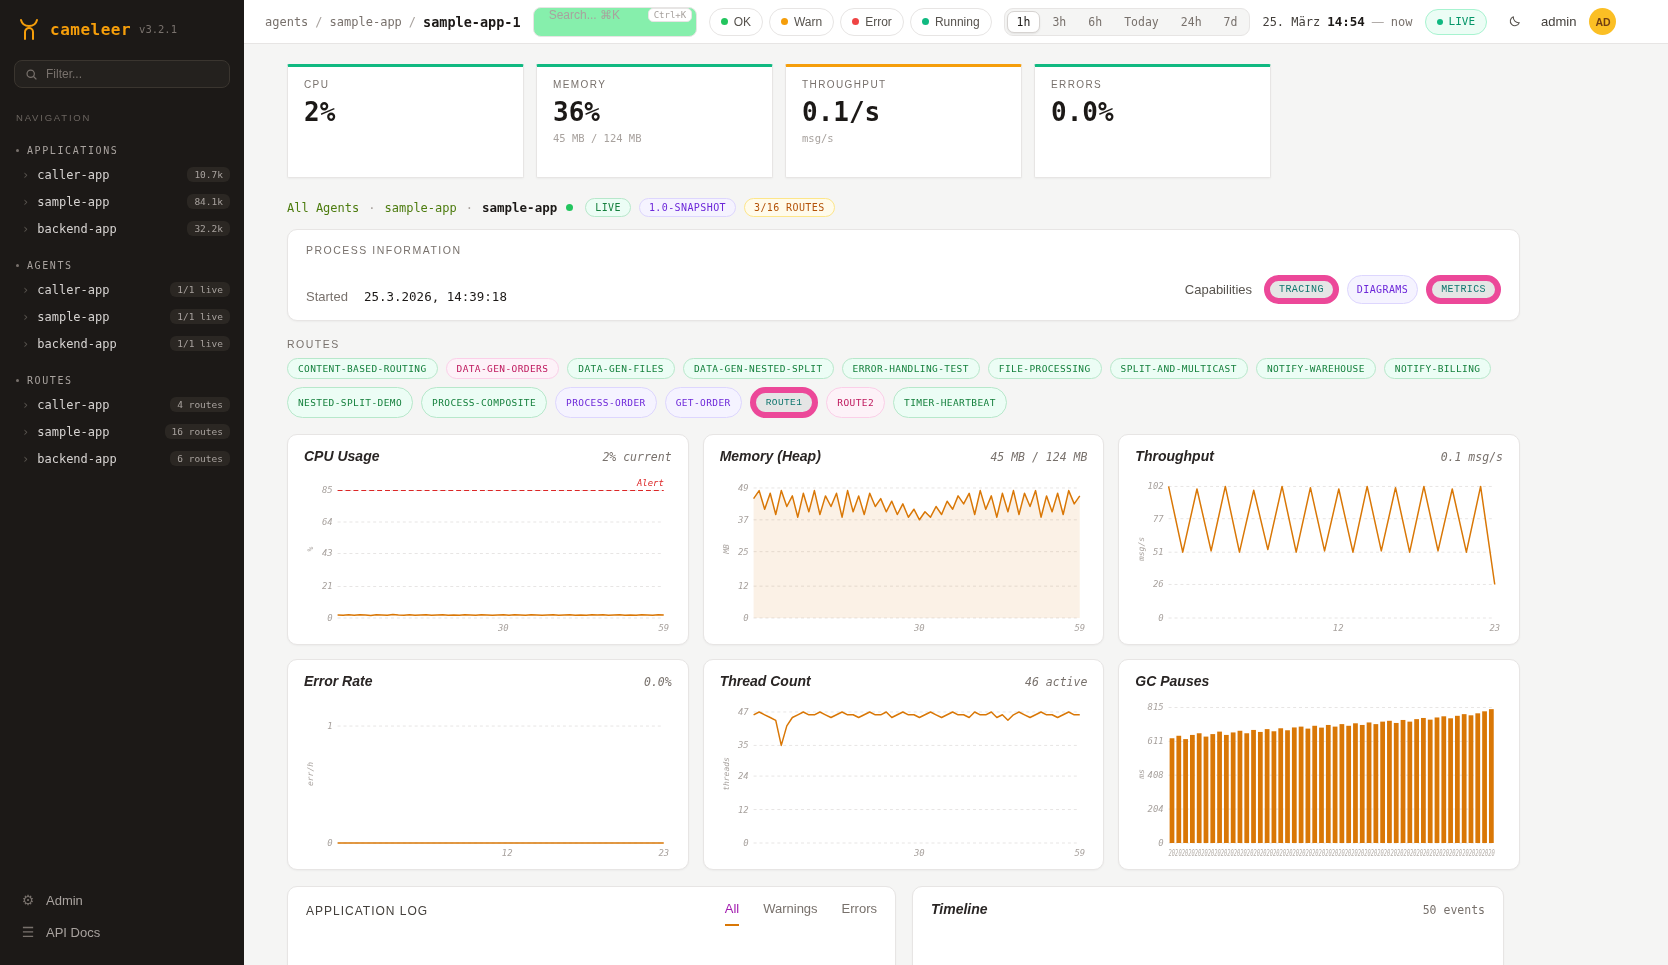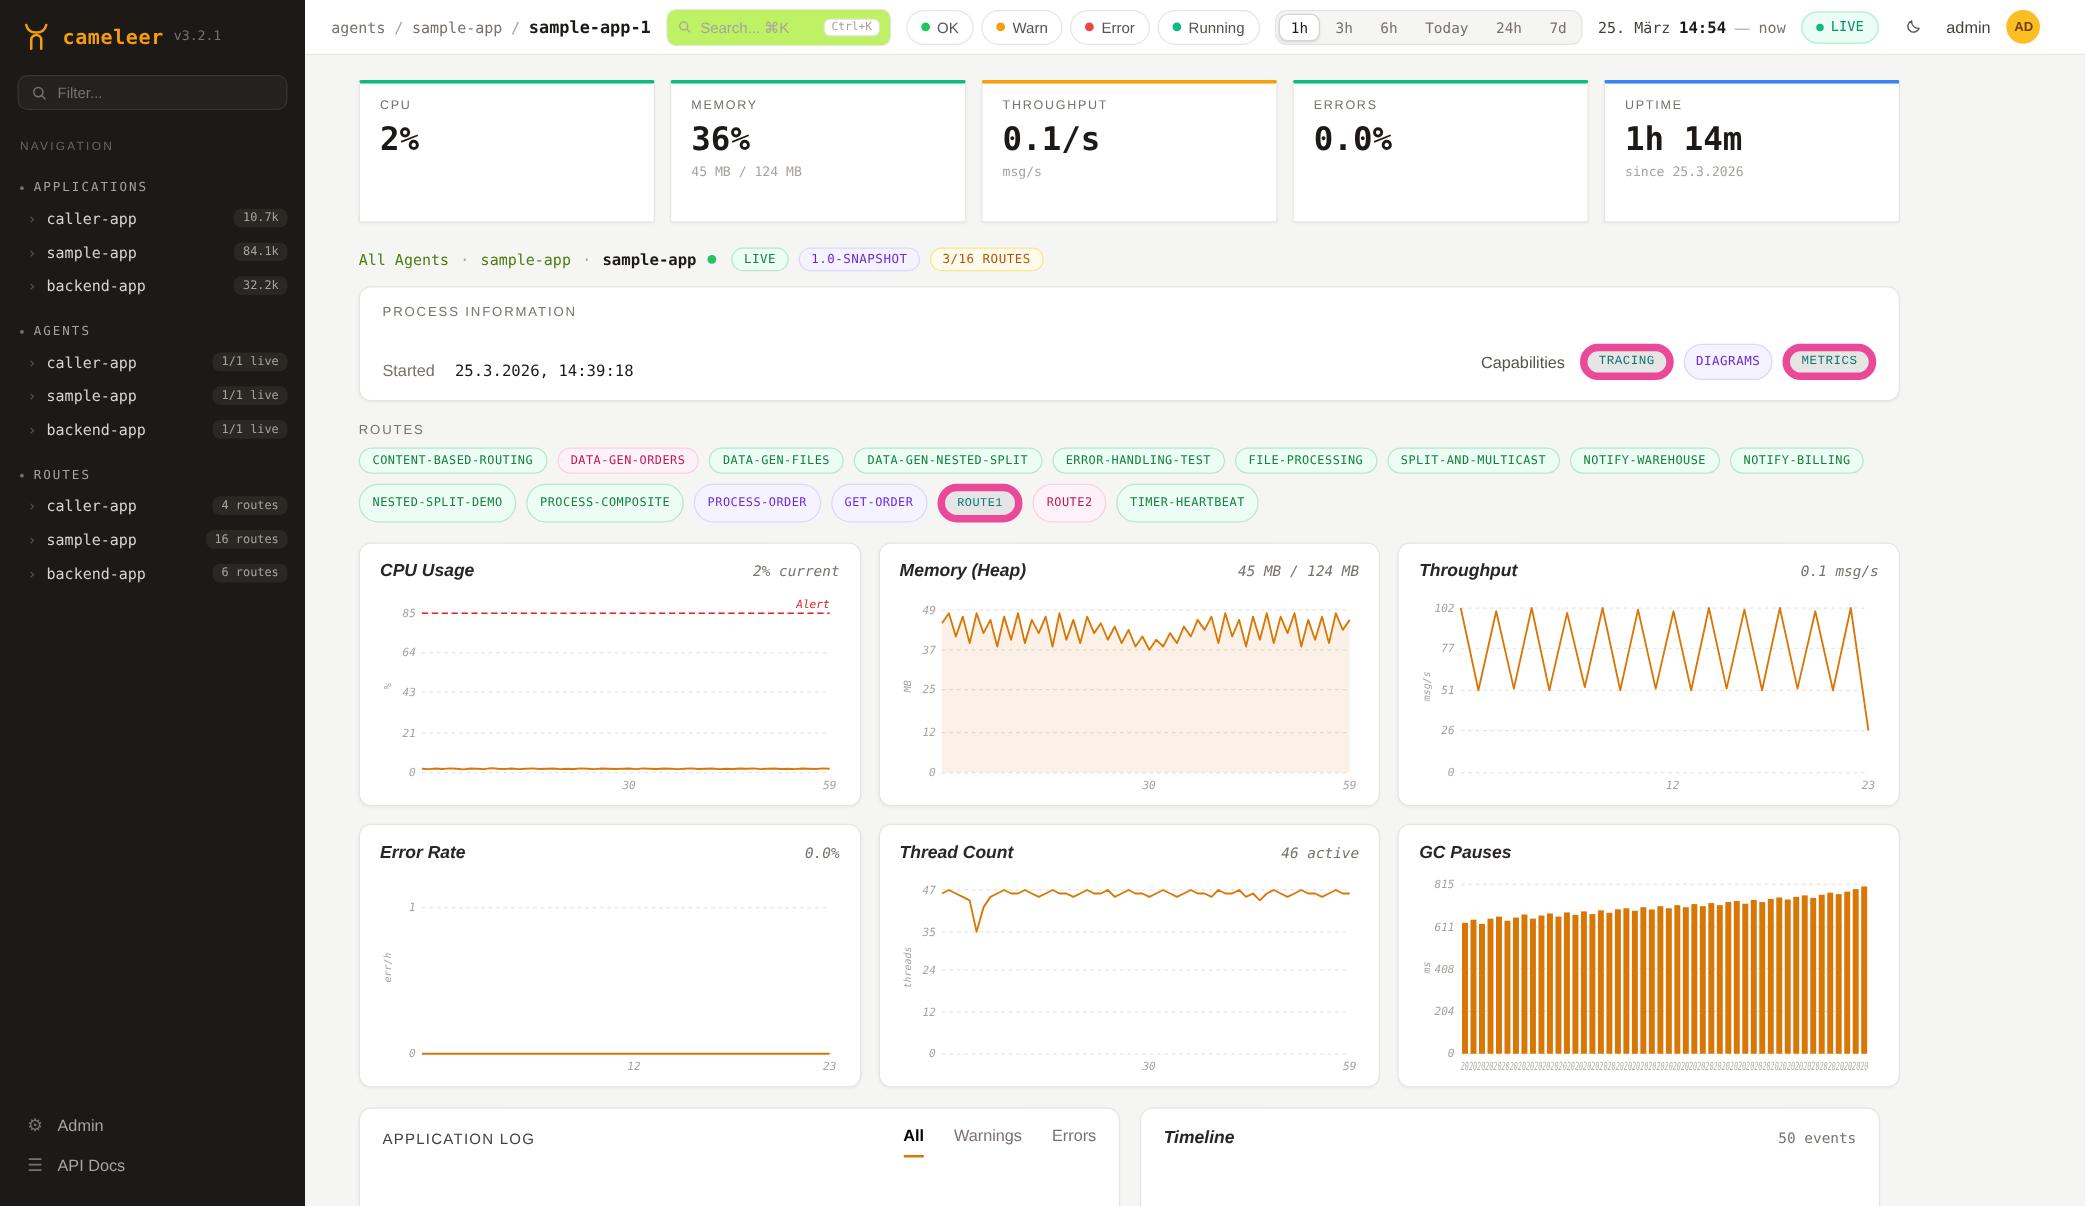--- a/index.html
+++ b/index.html
@@ -28,21 +28,21 @@
   .sb-footer-item{display:flex;align-items:center;gap:10px;color:#a8a29e;font-size:13px;padding:7px 4px;cursor:pointer;border-radius:6px;}
   .sb-f-icon{font-size:14px;color:#78716c;width:16px;text-align:center;}
 
   
   .main{flex:1;display:flex;flex-direction:column;overflow:hidden;background:#f5f5f4;}
   .topbar{height:44px;min-height:44px;background:#fff;border-bottom:1px solid #e7e5e4;display:flex;align-items:center;gap:12px;padding:0 124px 0 21px;}
   .crumbs{display:flex;align-items:center;white-space:nowrap;font-family:"DejaVu Sans Mono",monospace;}
   .crumb{font-size:12px;color:#78716c;cursor:pointer;}
   .crumb-sep{color:#a8a29e;margin:0 7px;font-size:12px;}
   .crumb.current{color:#1c1917;font-weight:bold;font-size:13.5px;cursor:default;}
-  .searchbox{display:flex;align-items:center;gap:7px;border:1px solid #e7e5e4;background:#bef264;border-radius:8px;height:30px;padding:0 8px;width:180px;color:#a8a29e;}
+  .searchbox{display:flex;align-items:flex-start;gap:7px;border:1px solid #e7e5e4;background:#86efac;border-radius:8px;height:30px;padding:0 8px;width:164px;color:#a8a29e;}
   .search-input{border:none;outline:none;background:transparent;font-size:12px;color:#44403c;width:92px;font-family:"Liberation Sans",sans-serif;}
   .search-input::placeholder{color:#a8a29e;}
   .kbd{border:1px solid #e7e5e4;background:#fff;border-radius:5px;font-size:9px;padding:1px 5px;color:#a8a29e;font-family:"DejaVu Sans Mono",monospace;margin-left:auto;white-space:nowrap;}
   .statusbar{display:flex;gap:6px;}
   .status-pill{display:flex;align-items:center;gap:6px;border:1px solid #e7e5e4;background:#fff;border-radius:999px;height:28px;padding:0 11px;font-size:12px;color:#57534e;white-space:nowrap;}
   .sdot{width:7px;height:7px;border-radius:50%;}
   .timeseg{display:flex;align-items:center;background:#f5f5f4;border:1px solid #e7e5e4;border-radius:9px;padding:2px;gap:2px;}
   .timeseg .tr-btn{font-family:"DejaVu Sans Mono",monospace;font-size:11.5px;color:#78716c;padding:4px 10px;border-radius:7px;white-space:nowrap;}
   .timeseg .tr-btn.active{background:#fff;color:#1c1917;border:1px solid #d6d3d1;box-shadow:0 1px 2px rgba(0,0,0,.08);padding:3px 9px;}
   .datetime{display:flex;align-items:center;gap:7px;white-space:nowrap;}
@@ -103,21 +103,21 @@
   .chart-box{height:168px;}
   .chart-box svg{display:block;}
 
   .bottom-grid{display:grid;grid-template-columns:609px 592px;gap:16px;margin-top:16px;}
   .log-panel{padding:14px 18px;height:150px;}
   .timeline-panel{padding:14px 18px;height:150px;}
   .log-head{display:flex;justify-content:space-between;align-items:flex-end;}
   .log-title{font-size:12px;letter-spacing:1px;color:#44403c;padding-bottom:8px;}
   .log-tabs{display:flex;gap:24px;}
   .log-tab{font-size:13px;color:#78716c;padding-bottom:8px;border-bottom:2px solid transparent;}
-  .log-tab.active{color:#000000;font-weight:bold;border-bottom:2px solid #d97706;}
+  .log-tab.active{color:#a21caf;font-weight:normal;border-bottom:2px solid #d97706;}
   .tl-head{display:flex;justify-content:space-between;align-items:baseline;}
   .tl-title{font-size:14px;font-weight:bold;color:#292524;font-style:italic;}
   .tl-events{font-size:11.5px;color:#78716c;}
 </style>
 </head>
 <body>
 
 <aside class="sidebar">
   <div class="logo-row">
     <svg width="26" height="26" viewBox="0 0 26 26">
@@ -289,25 +289,20 @@
             <div class="kpi-sub mono">45 MB / 124 MB</div>
           </div>
           <div class="kpi-card" style="border-top-color: rgb(245, 158, 11);">
             <div class="kpi-label">THROUGHPUT</div>
             <div class="kpi-value mono">0.1/s</div>
             <div class="kpi-sub mono">msg/s</div>
           </div>
           <div class="kpi-card" style="border-top-color: rgb(16, 185, 129);">
             <div class="kpi-label">ERRORS</div>
             <div class="kpi-value mono">0.0%</div>
-          </div>
-          <div class="kpi-card" style="border-top-color: rgb(59, 130, 246);">
-            <div class="kpi-label">UPTIME</div>
-            <div class="kpi-value mono">1h 14m</div>
-            <div class="kpi-sub mono">since 25.3.2026</div>
           </div>
         </div>
 
       <div class="agent-bar">
         <div class="ab-crumbs" id="agent-crumbs">
             <span class="ab-crumb link">All Agents</span>
             <span class="ab-sep">·</span>
             <span class="ab-crumb link">sample-app</span>
             <span class="ab-sep">·</span>
             <span class="ab-crumb current">sample-app</span>

